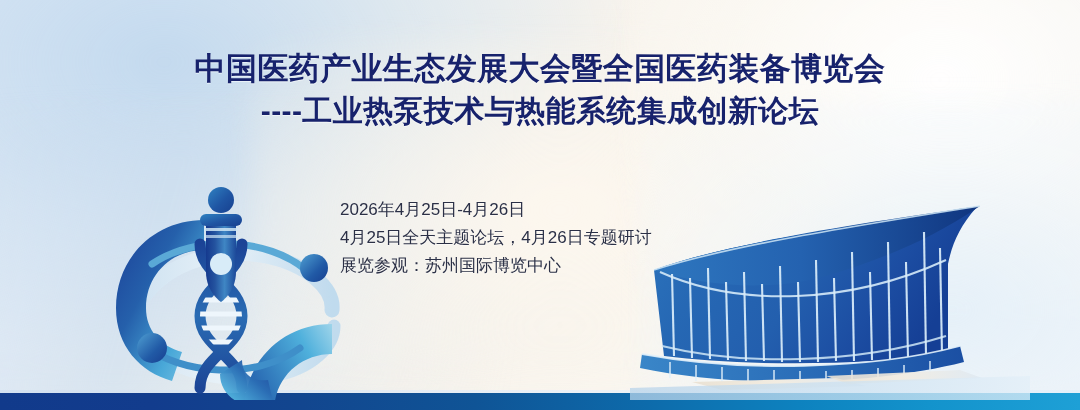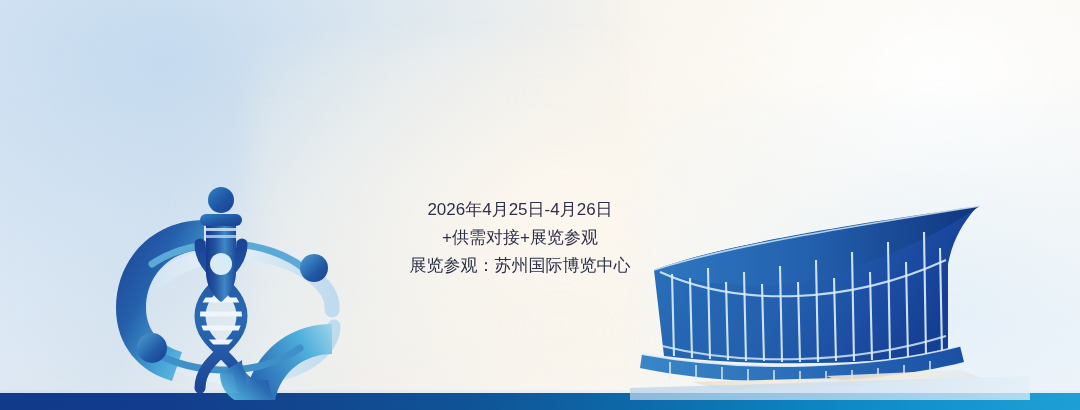--- a/index.html
+++ b/index.html
@@ -130,21 +130,20 @@
     text-shadow: 0 1px 0 rgba(255,255,255,0.55);
   }
   .title-line.second { font-size: 30px; }
 
   
   .detail-block {
     position: absolute;
     left: 340px;
     width: 360px;
     top: 196px;
-    text-align: center;
     z-index: 40;
   }
   .detail-line {
     color: #2b3046;
     font-size: 17px;
     line-height: 28px;
     white-space: nowrap;
     text-shadow: 0 1px 0 rgba(255,255,255,0.5);
   }
 
@@ -357,23 +356,27 @@
         <line x1="300" y1="175" x2="300" y2="191"></line>
       </g>
 
       <path d="M62 196 L 206 192 L 236 200 L 92 204 Z" fill="url(#plazaGrad)"></path>
       <path d="M196 190 L 330 184 L 352 192 L 218 198 Z" fill="url(#plazaGrad)" opacity="0.9"></path>
 
       <path d="M0 202 L 400 190 L 400 214 L 0 214 Z" fill="url(#waterGrad)" opacity="0.75"></path>
     </svg>
   </div>
 
+  <div class="title-block">
+    <div class="title-line first">中国医药产业生态发展大会暨全国医药装备博览会</div>
+    <div class="title-line second">----工业热泵技术与热能系统集成创新论坛</div>
+  </div>
 
   <div class="detail-block">
     <div class="detail-line">2026年4月25日-4月26日</div>
-    <div class="detail-line">+供需对接+展览参观</div>
+    <div class="detail-line">4月25日全天主题论坛，4月26日专题研讨</div>
     <div class="detail-line">展览参观：苏州国际博览中心</div>
   </div>
 
   <div class="band-hairline"></div>
   <div class="bottom-band"></div>
 
 </div>
 
 </body></html>

